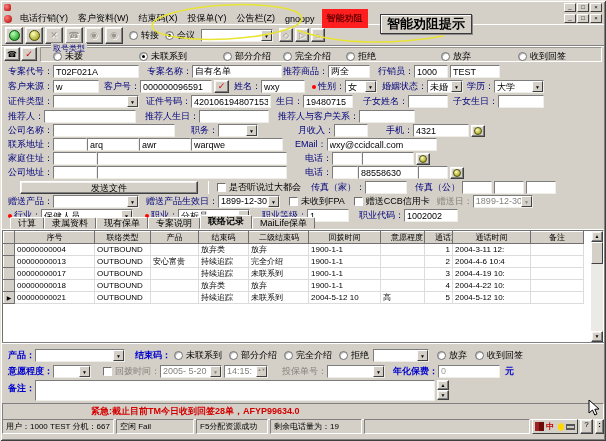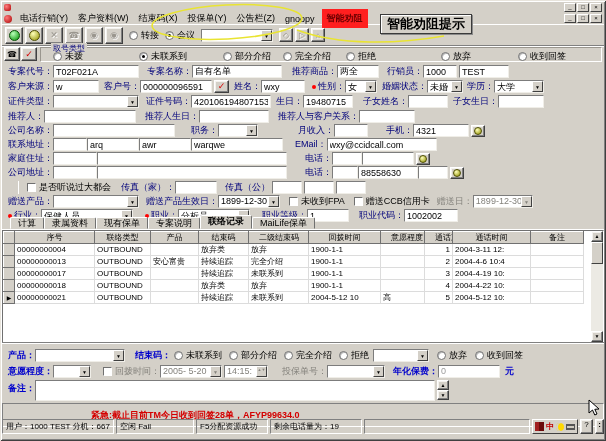--- a/index.html
+++ b/index.html
@@ -85,21 +85,21 @@
   .vsb { position:absolute; right:0; top:0; bottom:0; width:12px; background:#eceae4; }
   .sb { position:absolute; left:0; width:12px; height:11px; font-size:5px; line-height:9px; }
   .sthumb { position:absolute; left:0; top:11px; width:12px; height:22px; background:#d4d0c8;
     border:1px solid; border-color:#fff #404040 #404040 #fff; }
 
   
   .bottomform { top:343px; height:59px; border-top:1px solid #fff; box-shadow:0 -1px 0 #808080; }
   .brow { position:absolute; left:6px; right:4px; height:14px; display:flex; align-items:center; }
 
   
-  .marquee { top:403px; height:24px; border:1px solid; border-color:#808080 #fff #fff #808080;
+  .marquee { top:403px; height:17px; border:1px solid; border-color:#808080 #fff #fff #808080;
     display:flex; align-items:center; padding-left:88px; color:#d40000; font-weight:bold; }
   .statusbar { top:419px; height:15px; display:flex; gap:2px; align-items:stretch; font-size:8px; }
   .sp { border:1px solid; border-color:#808080 #fff #fff #808080; display:flex; align-items:center; padding:0 3px; white-space:nowrap; overflow:hidden; }
   .ime { display:flex; align-items:center; gap:2px; background:#d4d0c8; border:1px solid; border-color:#fff #404040 #404040 #fff; padding:0 2px; }
   .crescent { width:8px; height:8px; border-radius:50%; background:#ffd800; box-shadow:inset 2px 0 0 #d4d0c8; }
   .kbd { width:9px; height:6px; background:repeating-linear-gradient(0deg,#555 0 1px,#cfcabf 1px 3px); border:1px solid #555; }
 
   
   .overlay { position:absolute; left:0; top:0; width:606px; height:441px; pointer-events:none; z-index:40; }
   .callout { position:absolute; left:380px; top:14px; width:92px; height:20px; background:#d4d0c8;
@@ -204,21 +204,21 @@
         </span>
     </div>
   </div>
 
   <div class="band formarea">
     <div class="frow" style="top:3px">
       <span class="lb">专案代号：</span>
       <input class="inp" style="width: 86px;" value="T02F021A">
       <span class="lb" style="margin-left:8px">专案名称：</span>
       <input class="inp" style="width: 90px;" value="自有名单">
-      <span class="lb" style="margin-left:10px">推荐商品：</span>
+      <span class="lb" style="margin-left:1px">推荐商品：</span>
       <input class="inp" style="width: 42px;" value="两全">
       <span class="lb" style="margin-left:8px">行销员：</span>
       <input class="inp" style="width: 34px;" value="1000">
       <input class="inp" style="width: 50px; margin-left: 2px;" value="TEST">
     </div>
     <div class="frow" style="top:18px">
       <span class="lb">客户来源：</span>
       <input class="inp" style="width: 46px;" value="w">
       <span class="lb" style="margin-left:5px">客户号：</span>
       <input class="inp" style="width: 72px;" value="000000096591">
@@ -301,20 +301,21 @@
       <span class="lb">公司地址：</span>
       <input class="inp" style="width: 44px;">
       <input class="inp" style="width: 190px;">
       <span class="lb" style="margin-left:18px">电话：</span>
       <input class="inp" style="width: 26px;">
       <input class="inp" style="width: 60px;" value="88558630">
       <input class="inp" style="width: 30px;">
       <span class="btn" style="width:14px;height:12px;margin-left:2px"><span class="ball ball-y" style="width:8px;height:8px;display:inline-block;margin-top:1px"></span></span>
     </div>
     <div class="frow" style="top:119px">
+      <span class="btn" style="width:178px;height:13px;line-height:12px;margin-left:12px">发送文件</span>
       <span style="width:1px;height:13px;background:#808080;border-right:1px solid #fff;margin-left:10px"></span>
       <span class="chk" style="margin-left:8px"></span>
       <span style="margin-left:3px">是否听说过大都会</span>
       <span class="lb" style="margin-left:10px">传真（家）：</span>
       <input class="inp" style="width: 42px;">
       <span class="lb" style="margin-left:8px">传真（公）</span>
       <input class="inp" style="width: 30px; margin-left: 2px;">
       <input class="inp" style="width: 30px; margin-left: 2px;">
       <input class="inp" style="width: 30px; margin-left: 2px;">
     </div>

